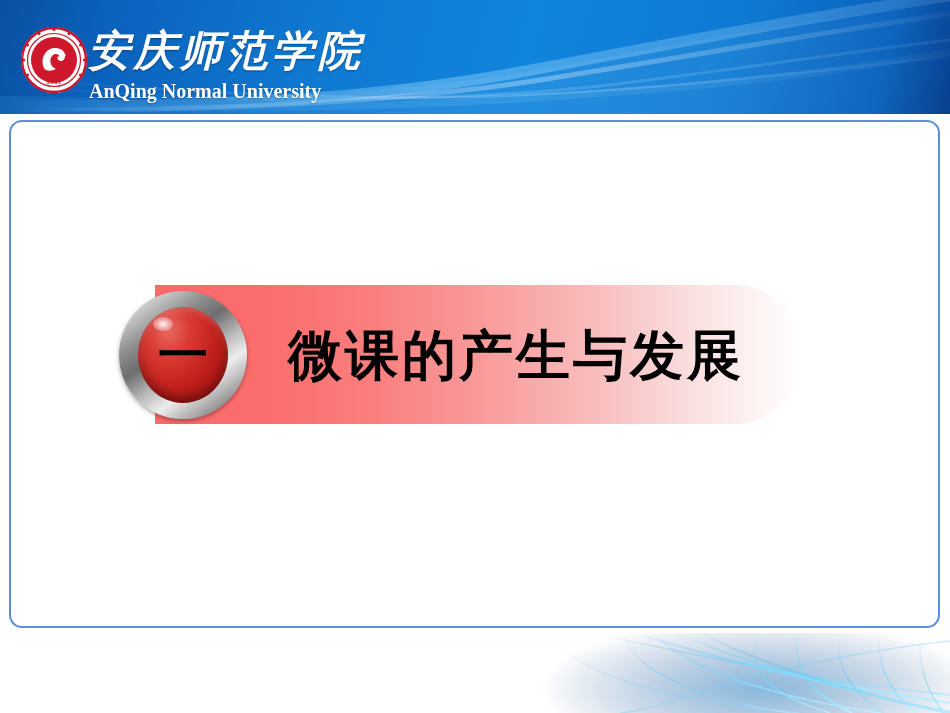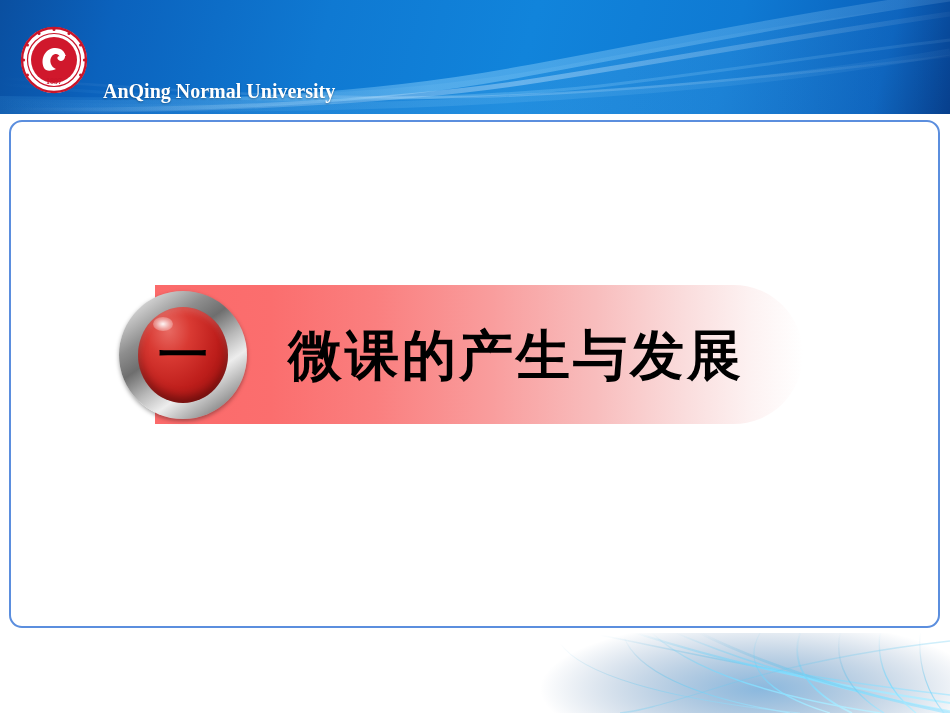--- a/index.html
+++ b/index.html
@@ -62,21 +62,21 @@
     font-size: 42px;
     font-weight: bold;
     font-style: italic;
     letter-spacing: 4px;
     line-height: 58px;
     white-space: nowrap;
     text-shadow: 0 1px 2px rgba(0,0,0,0.35);
   }
   .brand-en {
     position: absolute;
-    left: 103px;
+    left: 89px;
     top: 80px;
     color: #ffffff;
     font-family: "Liberation Serif", serif;
     font-size: 20px;
     font-weight: bold;
     letter-spacing: 0px;
     white-space: nowrap;
     text-shadow: 0 1px 2px rgba(0,0,0,0.3);
   }
 
@@ -267,20 +267,21 @@
         <circle cx="3.6" cy="34" r="1.5"></circle>
         <circle cx="7.5" cy="49" r="1.5"></circle>
       </g>
       <path d="M24,42 C20,33 25,23 34,22 C41,21.4 46,26 45,31 C44.2,35 40,36 38,33.6
                C36.6,31.8 38,29.6 39.6,30.4 C38.8,27.6 34.6,27 32,30 C28.6,34 30.6,41 36,43
                C30,45.6 26,45 24,42 Z" fill="#ffffff"></path>
       <path d="M38,24 C42,24.6 45,27 46,30 L42.6,29.4 C41.6,27 40,25.2 38,24 Z" fill="#ffffff"></path>
       <text x="34" y="58" text-anchor="middle" font-family="'Liberation Serif', serif" font-size="8" font-weight="bold" fill="#c9152a">1897</text>
     </svg>
 
+    <div class="brand-cn">安庆师范学院</div>
     <div class="brand-en">AnQing Normal University</div>
   </div>
 
   <div class="content-card"></div>
 
   <div class="title-banner"></div>
 
   <div class="title-text">微课的产生与发展</div>
 
   <div class="badge">

